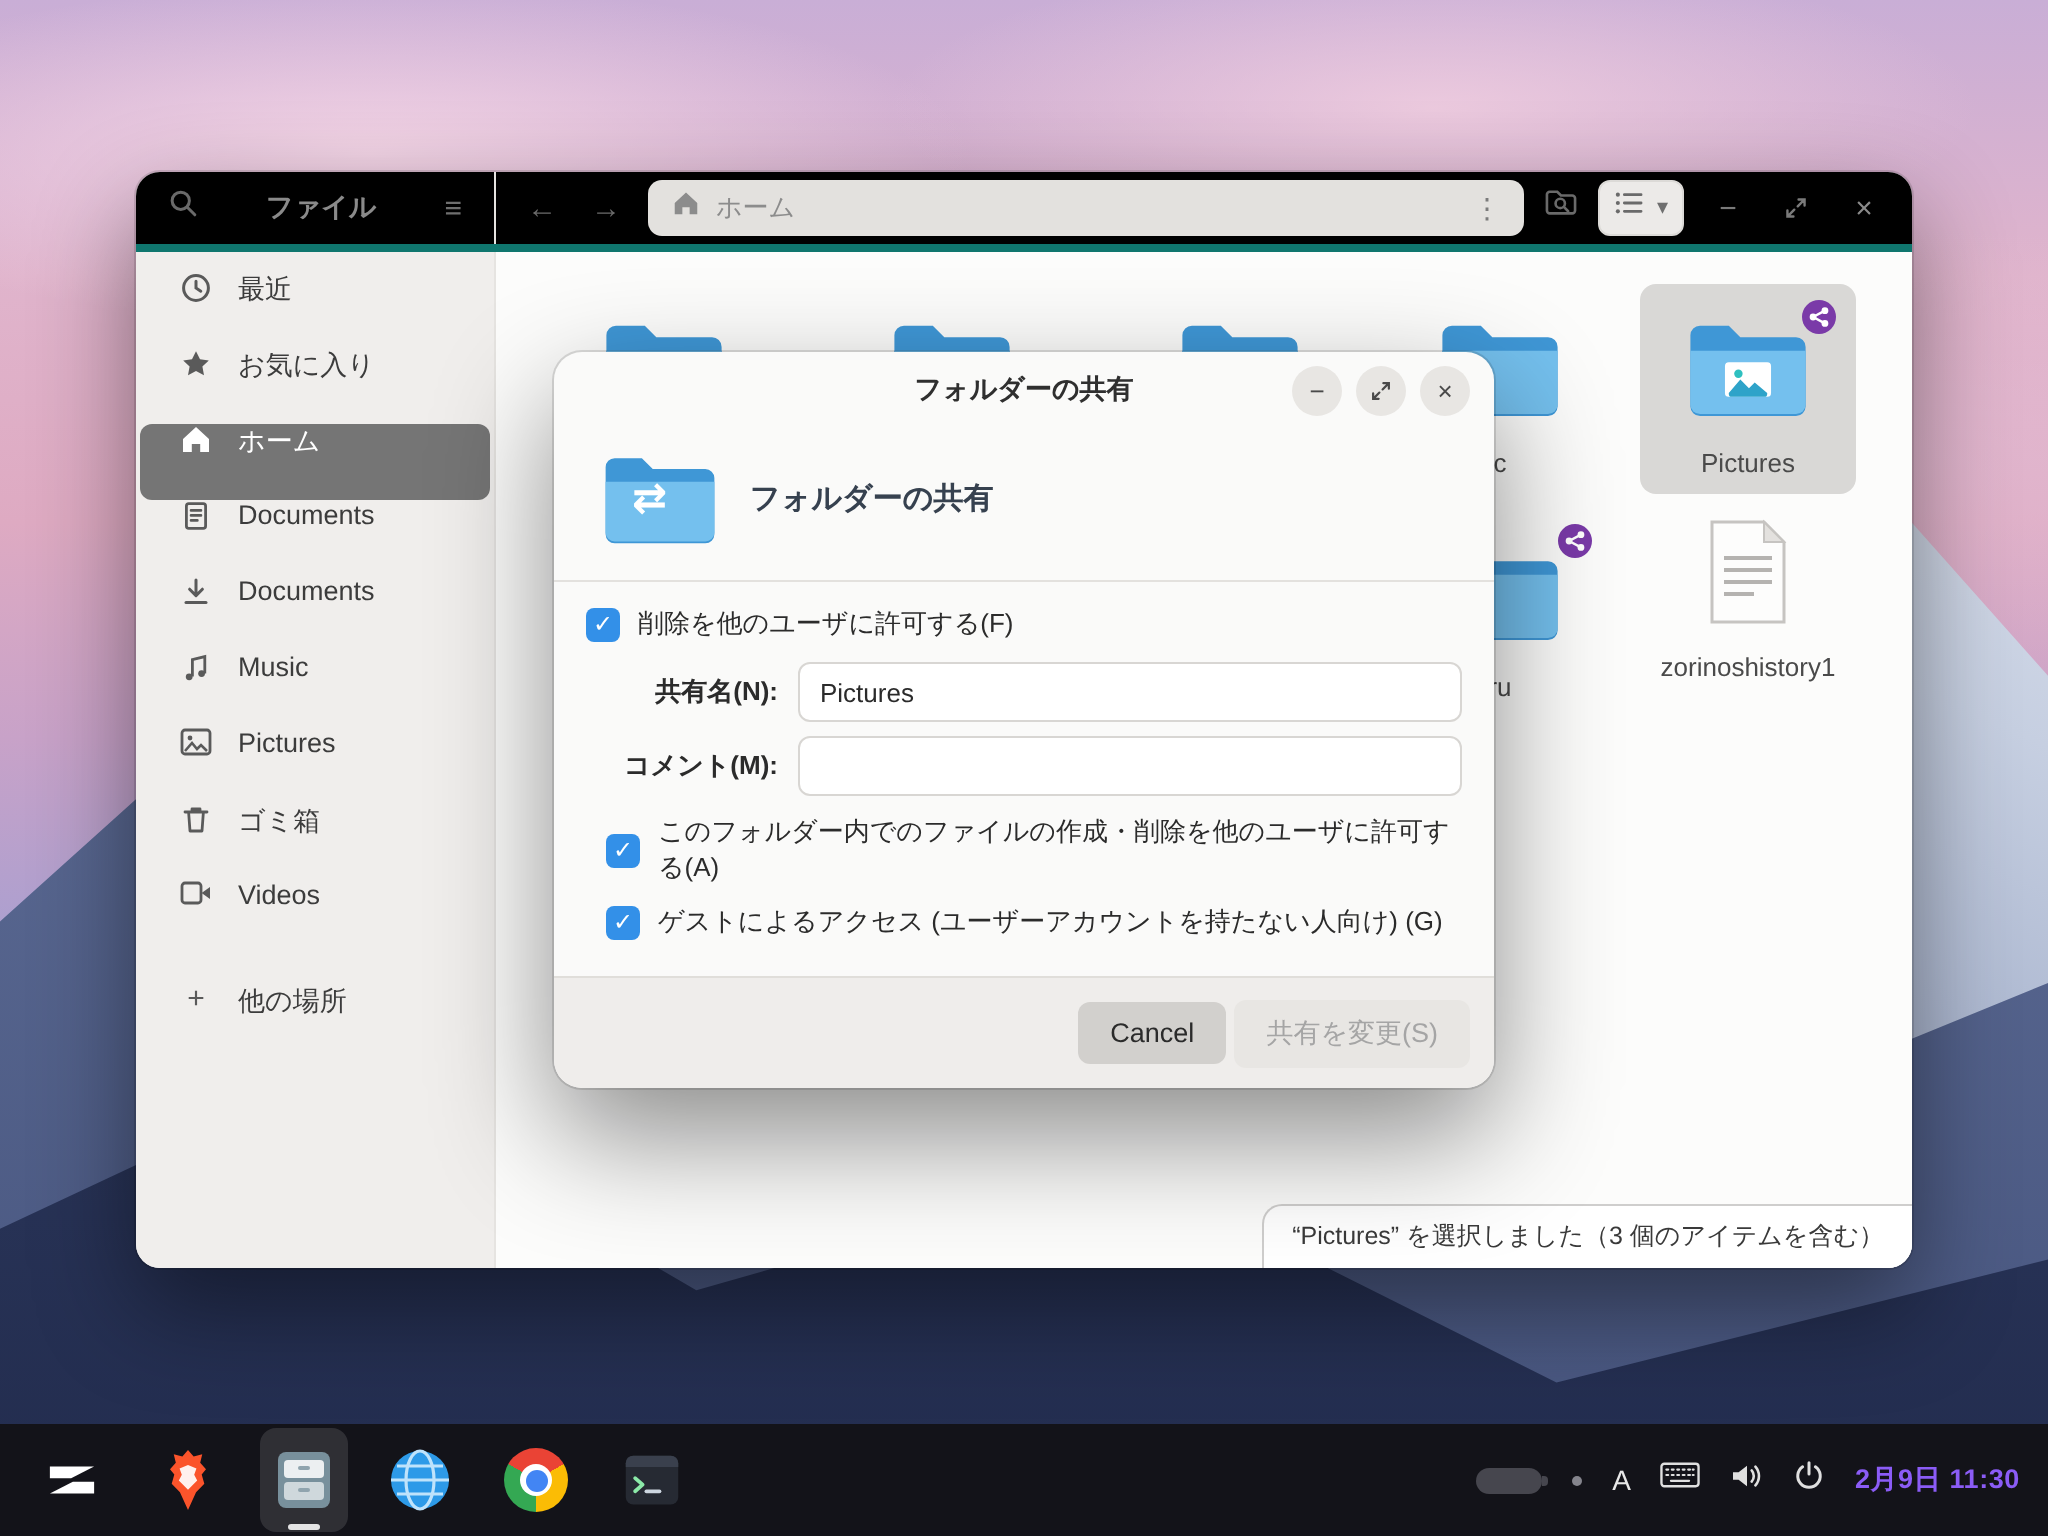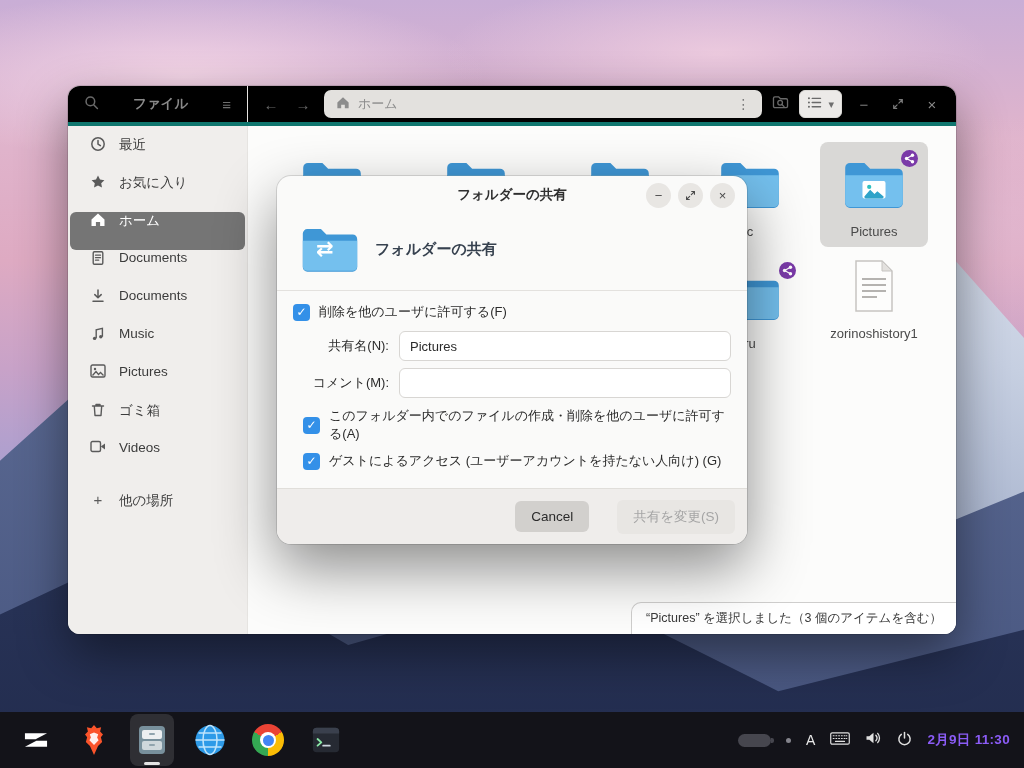--- a/index.html
+++ b/index.html
@@ -61,23 +61,23 @@
   .dlg-head{display:flex;align-items:center;gap:16px;padding:8px 8px 18px;}
   .dlg-folder-ic{position:relative;display:inline-flex;}
   .swap{position:absolute;left:15px;top:11px;color:#fff;font-size:21px;font-weight:bold;}
   .dlg-heading{font-size:15px;font-weight:bold;color:#36414f;}
   .dlg-sep{border-top:1px solid #e3e1de;margin:0 -16px;}
   .cbrow{display:flex;align-items:center;gap:9px;margin:12px 0 10px;font-size:13px;color:#2b2b2b;cursor:default;}
   .cbrow.indent{margin:9px 0 9px 10px;}
   .cb{width:17px;height:17px;flex:none;border-radius:4px;background:#3390e8;display:flex;align-items:center;justify-content:center;}
   .cb i{font-style:normal;color:#fff;font-size:12px;line-height:1;}
   .frow{display:flex;align-items:center;gap:10px;margin:7px 0;}
-  .flabel{width:96px;flex:none;text-align:right;font-size:13px;color:#2b2b2b;}
+  .flabel{width:96px;flex:none;text-align:right;font-size:13px;color:#2b2b2b;font-weight:bold;}
   .fin{flex:1;height:30px;border:1px solid #d8d6d3;border-radius:6px;background:#fff;padding:0 10px;font-size:13px;color:#2b2b2b;font-family:inherit;outline:none;}
-  .dlg-footer{flex:none;height:56px;background:#efedeb;border-top:1px solid #e0deda;display:flex;align-items:center;justify-content:flex-end;gap:28px;padding:0 12px;}
+  .dlg-footer{flex:none;height:56px;background:#efedeb;border-top:1px solid #e0deda;display:flex;align-items:center;justify-content:flex-end;gap:4px;padding:0 12px;}
   .btn{border:none;border-radius:6px;padding:8px 16px;font-size:13.5px;font-family:inherit;cursor:default;}
   .btn.cancel{background:#d2d0cd;color:#2b2b2b;}
   .btn.apply{background:#e8e6e3;color:#a5a5a5;}
 
   
   .taskbar{position:absolute;left:0;right:0;bottom:0;height:56px;background:rgba(19,19,24,.97);display:flex;align-items:center;padding:0 14px;z-index:10;}
   .tb-left{display:flex;align-items:center;gap:14px;}
   .dock-item{position:relative;width:44px;height:52px;display:flex;align-items:center;justify-content:center;cursor:default;}
   .dock-item.active{background:rgba(255,255,255,.12);border-radius:8px;}
   .ind{position:absolute;bottom:1px;left:50%;transform:translateX(-50%);width:16px;height:3px;border-radius:2px;background:#e4e4e4;}

